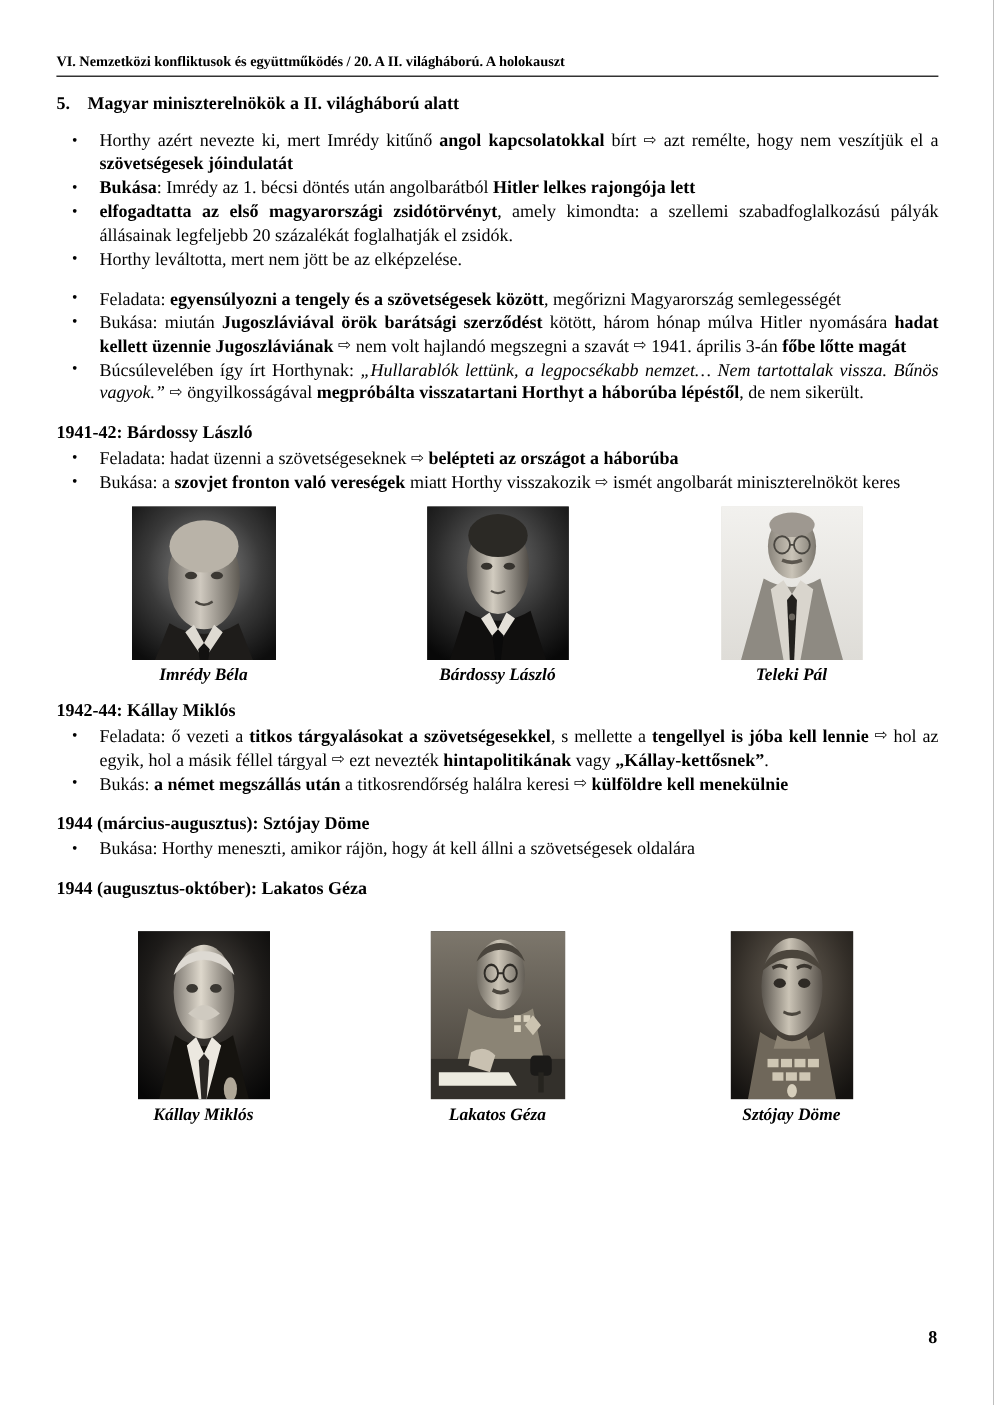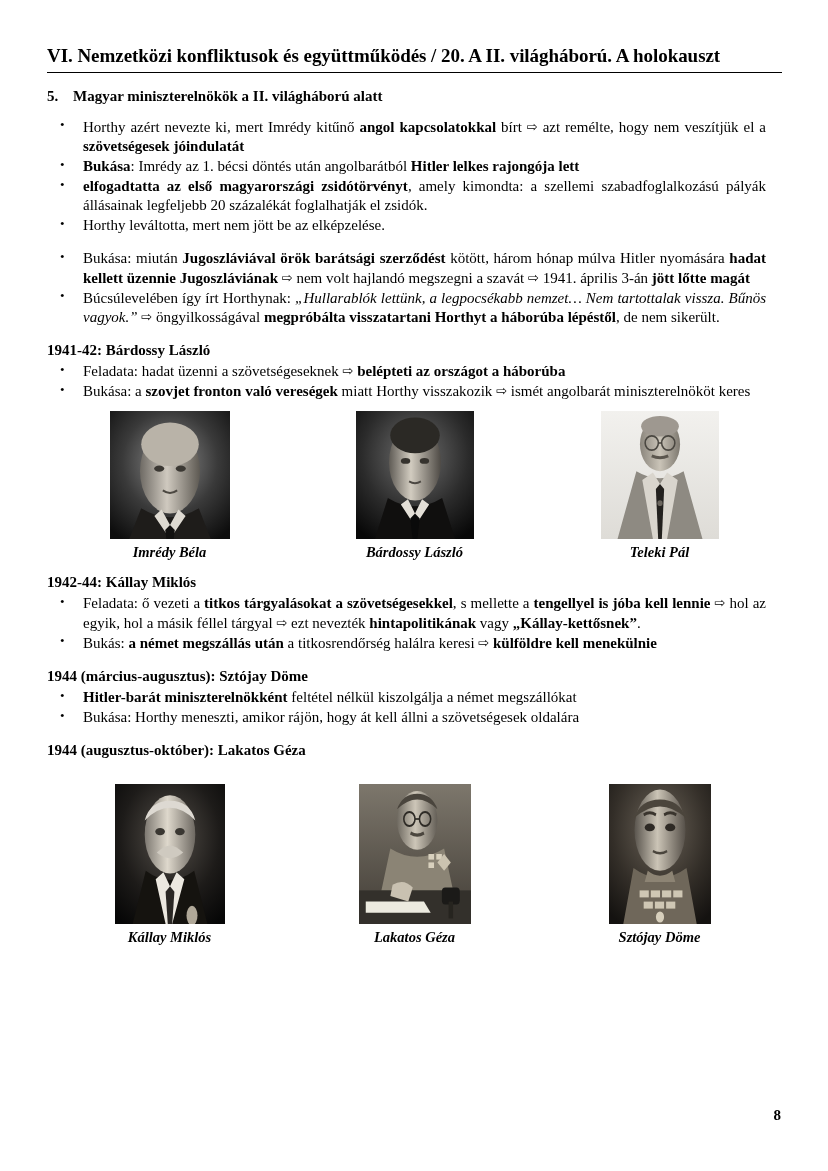--- a/index.html
+++ b/index.html
@@ -22,21 +22,21 @@
   .content {
     position: absolute;
     left: 47px;
     top: 44px;
     width: 735px;
   }
 
   
   .running-head {
     font-weight: bold;
-    font-size: 19px;
+    font-size: 12px;
     line-height: 1.25;
     letter-spacing: -0.05px;
     padding-bottom: 4px;
   }
   .head-rule {
     border-bottom: 1.6px solid #000;
     margin-bottom: 15px;
   }
 
   
@@ -57,21 +57,21 @@
     font-weight: bold;
     font-size: 15px;
     margin: 0 0 2px 0;
     line-height: 1.3;
   }
   .sub-head .reg { font-weight: normal; }
 
   
   ul.bl {
     list-style: none;
-    margin: 0 16px 0 0;
+    margin: 0 0 0 0;
     padding: 0;
   }
   ul.bl > li {
     position: relative;
     padding-left: 36px;
     font-size: 15px;
     line-height: 1.295;
     text-align: justify;
     margin-bottom: 0.5px;
   }
@@ -149,21 +149,22 @@
           <ul class="bl">
             <li>Horthy azért nevezte ki, mert Imrédy kitűnő <b>angol kapcsolatokkal</b> bírt <span class="arrow">⇨</span> azt remélte, hogy nem veszítjük el a <b>szövetségesek jóindulatát</b></li>
             <li><b>Bukása</b>: Imrédy az 1. bécsi döntés után angolbarátból <b>Hitler lelkes rajongója lett</b></li>
             <li><b>elfogadtatta az első magyarországi zsidótörvényt</b>, amely kimondta: a szellemi szabadfoglalkozású pályák állásainak legfeljebb 20 százalékát foglalhatják el zsidók.</li>
             <li>Horthy leváltotta, mert nem jött be az elképzelése.</li>
           </ul>
         </div>
         <div style="height: 13px;"></div>
         <div>
           <ul class="bl">
-            <li>Bukása: miután <b>Jugoszláviával örök barátsági szerződést</b> kötött, három hónap múlva Hitler nyomására <b>hadat kellett üzennie Jugoszláviának</b> <span class="arrow">⇨</span> nem volt hajlandó megszegni a szavát <span class="arrow">⇨</span> 1941. április 3-án <b>jött lőtte magát</b></li>
+            <li>Feladata: <b>egyensúlyozni a tengely és a szövetségesek között</b>, megőrizni Magyarország semlegességét</li>
+            <li>Bukása: miután <b>Jugoszláviával örök barátsági szerződést</b> kötött, három hónap múlva Hitler nyomására <b>hadat kellett üzennie Jugoszláviának</b> <span class="arrow">⇨</span> nem volt hajlandó megszegni a szavát <span class="arrow">⇨</span> 1941. április 3-án <b>főbe lőtte magát</b></li>
             <li>Búcsúlevelében így írt Horthynak: <i>„Hullarablók lettünk, a legpocsékabb nemzet… Nem tartottalak vissza. Bűnös vagyok.”</i> <span class="arrow">⇨</span> öngyilkosságával <b>megpróbálta visszatartani Horthyt a háborúba lépéstől</b>, de nem sikerült.</li>
           </ul>
         </div>
         <div style="height: 13px;"></div>
         <div>
           <div class="sub-head">1941-42: Bárdossy László</div>
           <ul class="bl">
             <li>Feladata: hadat üzenni a szövetségeseknek <span class="arrow">⇨</span> <b>belépteti az országot a háborúba</b></li>
             <li>Bukása: a <b>szovjet fronton való vereségek</b> miatt Horthy visszakozik <span class="arrow">⇨</span> ismét angolbarát miniszterelnököt keres</li>
           </ul>
@@ -260,21 +261,20 @@
           <div class="sub-head">1942-44: Kállay Miklós</div>
           <ul class="bl">
             <li>Feladata: ő vezeti a <b>titkos tárgyalásokat a szövetségesekkel</b>, s mellette a <b>tengellyel is jóba kell lennie</b> <span class="arrow">⇨</span> hol az egyik, hol a másik féllel tárgyal <span class="arrow">⇨</span> ezt nevezték <b>hintapolitikának</b> vagy <b>„Kállay-kettősnek”</b>.</li>
             <li>Bukás: <b>a német megszállás után</b> a titkosrendőrség halálra keresi <span class="arrow">⇨</span> <b>külföldre kell menekülnie</b></li>
           </ul>
         </div>
         <div style="height: 13px;"></div>
         <div>
           <div class="sub-head">1944 (március-augusztus): Sztójay Döme</div>
           <ul class="bl">
-            <li><b>Hitler-barát miniszterelnökként</b> feltétel nélkül kiszolgálja a német megszállókat</li>
             <li>Bukása: Horthy meneszti, amikor rájön, hogy át kell állni a szövetségesek oldalára</li>
           </ul>
         </div>
         <div style="height: 13px;"></div>
         <div>
           <div class="sub-head">1944 (augusztus-október): Lakatos Géza</div>
         </div>
         <div style="height: 13px;"></div>
         <div class="photo-row">
           <div class="photo-cell">

